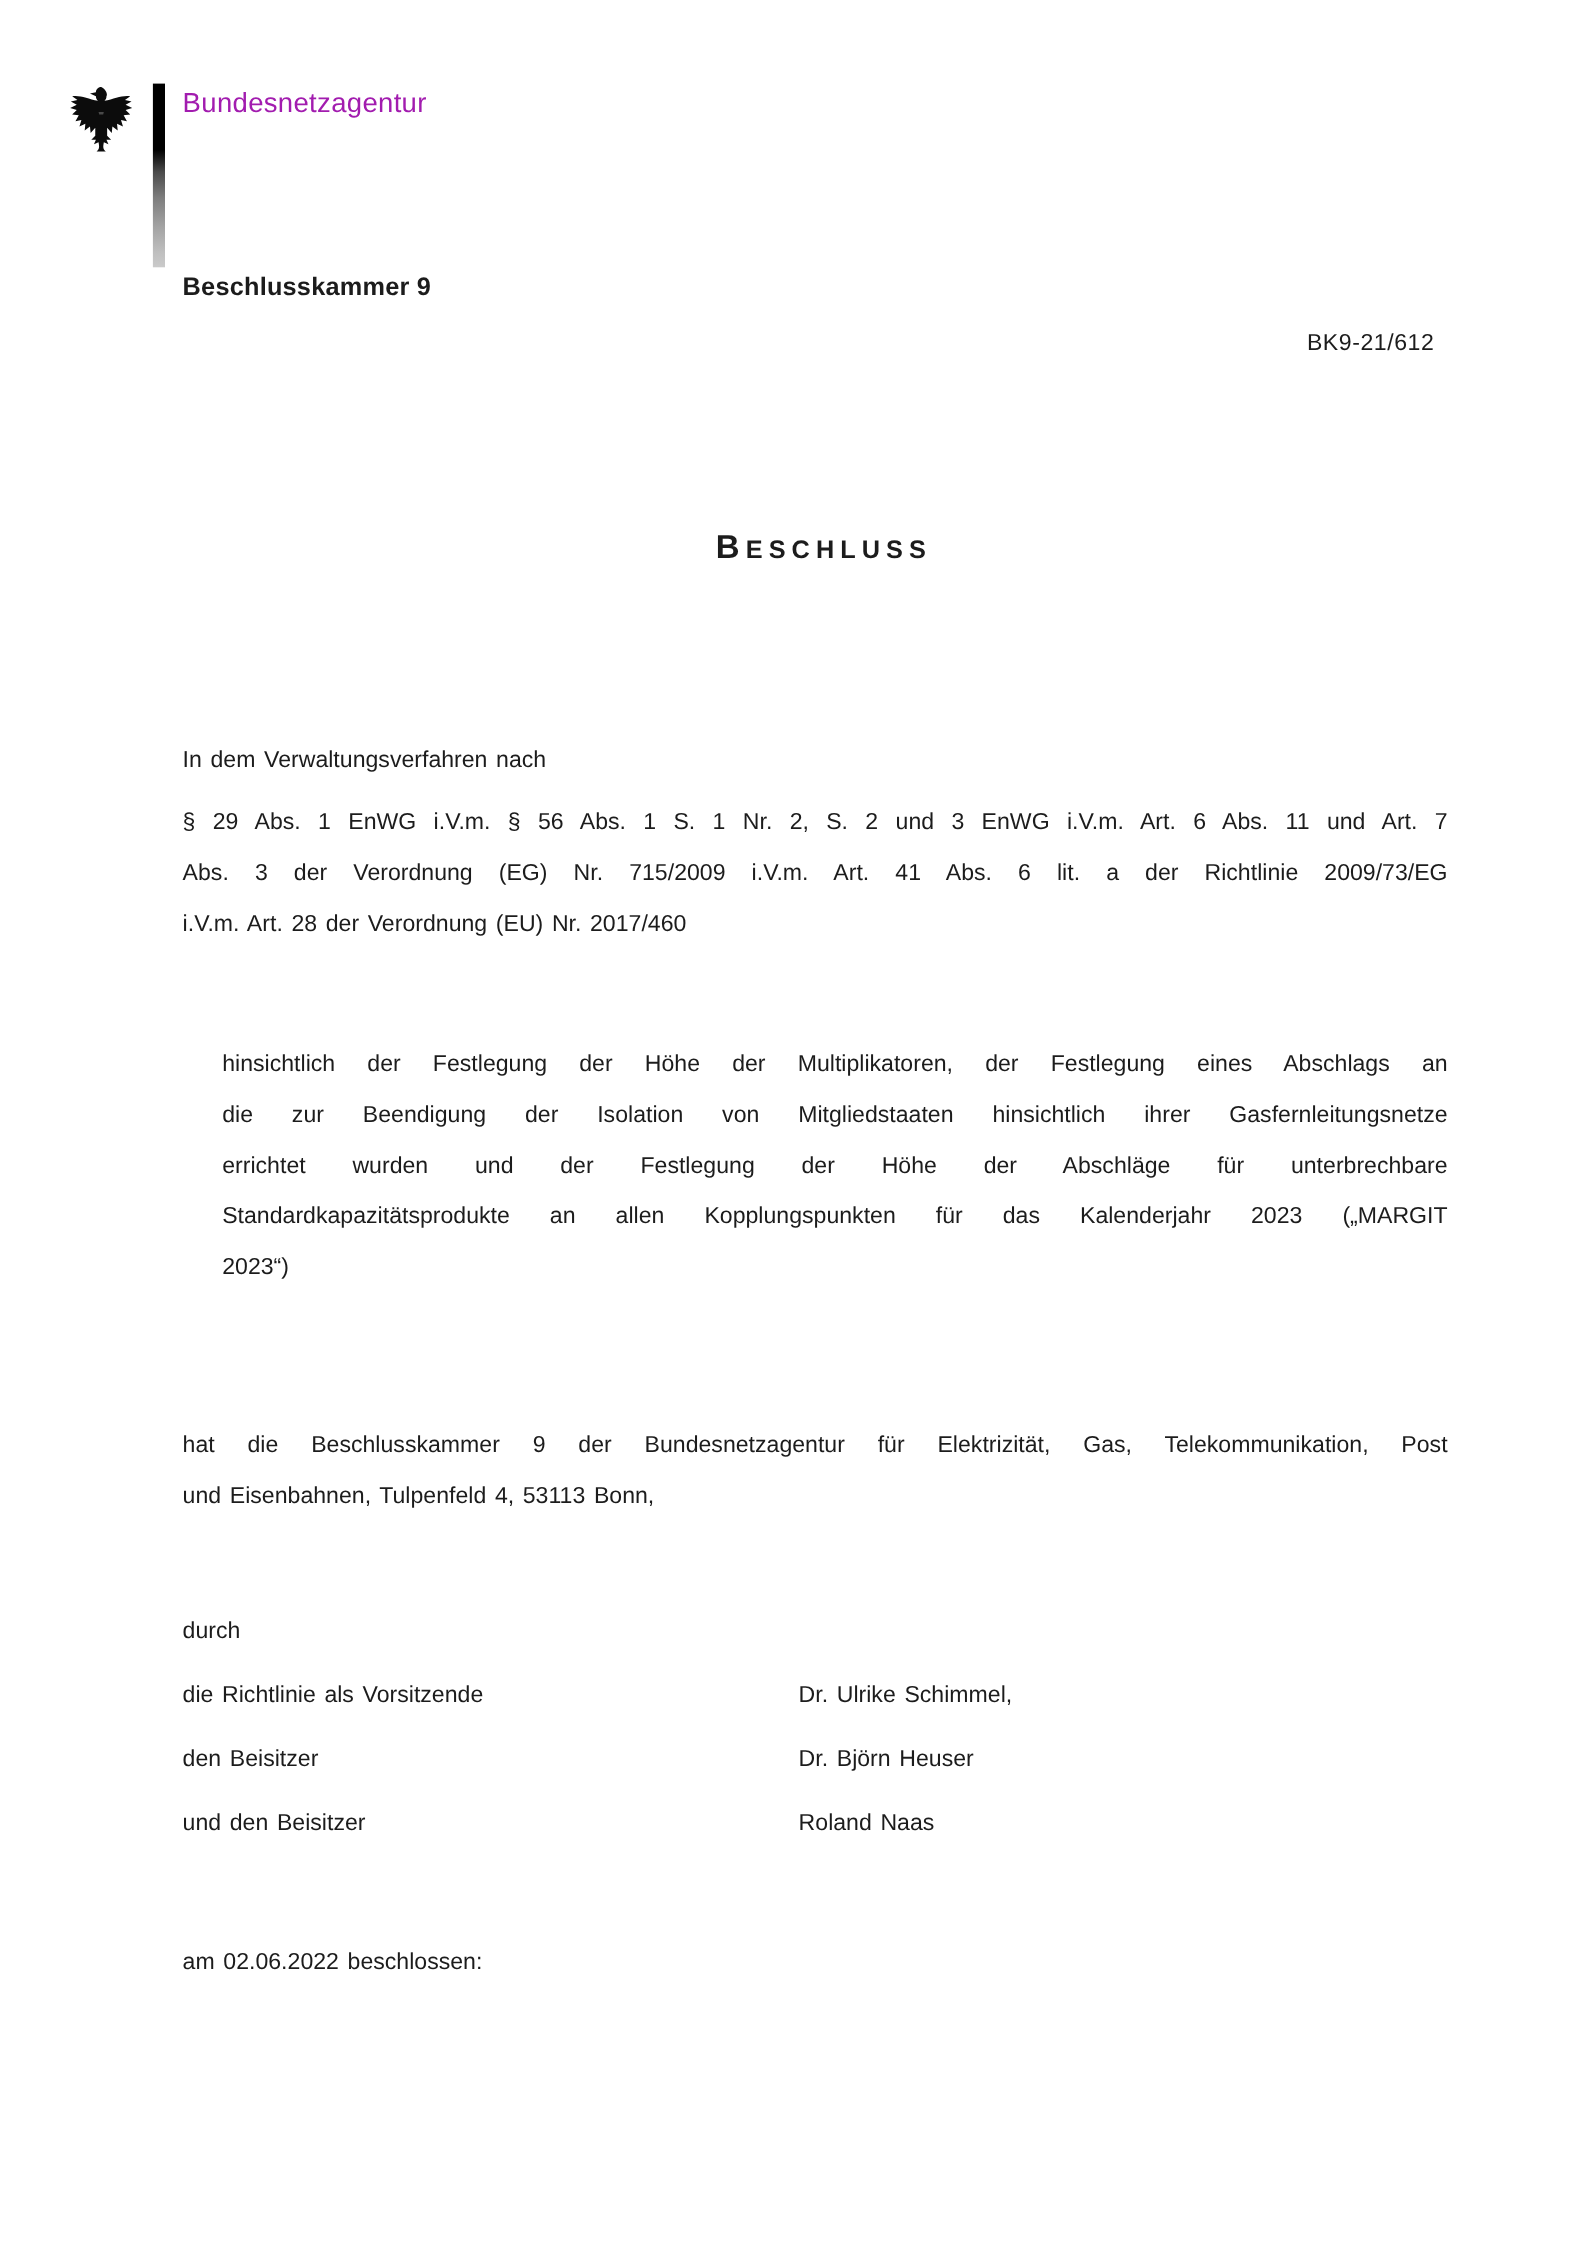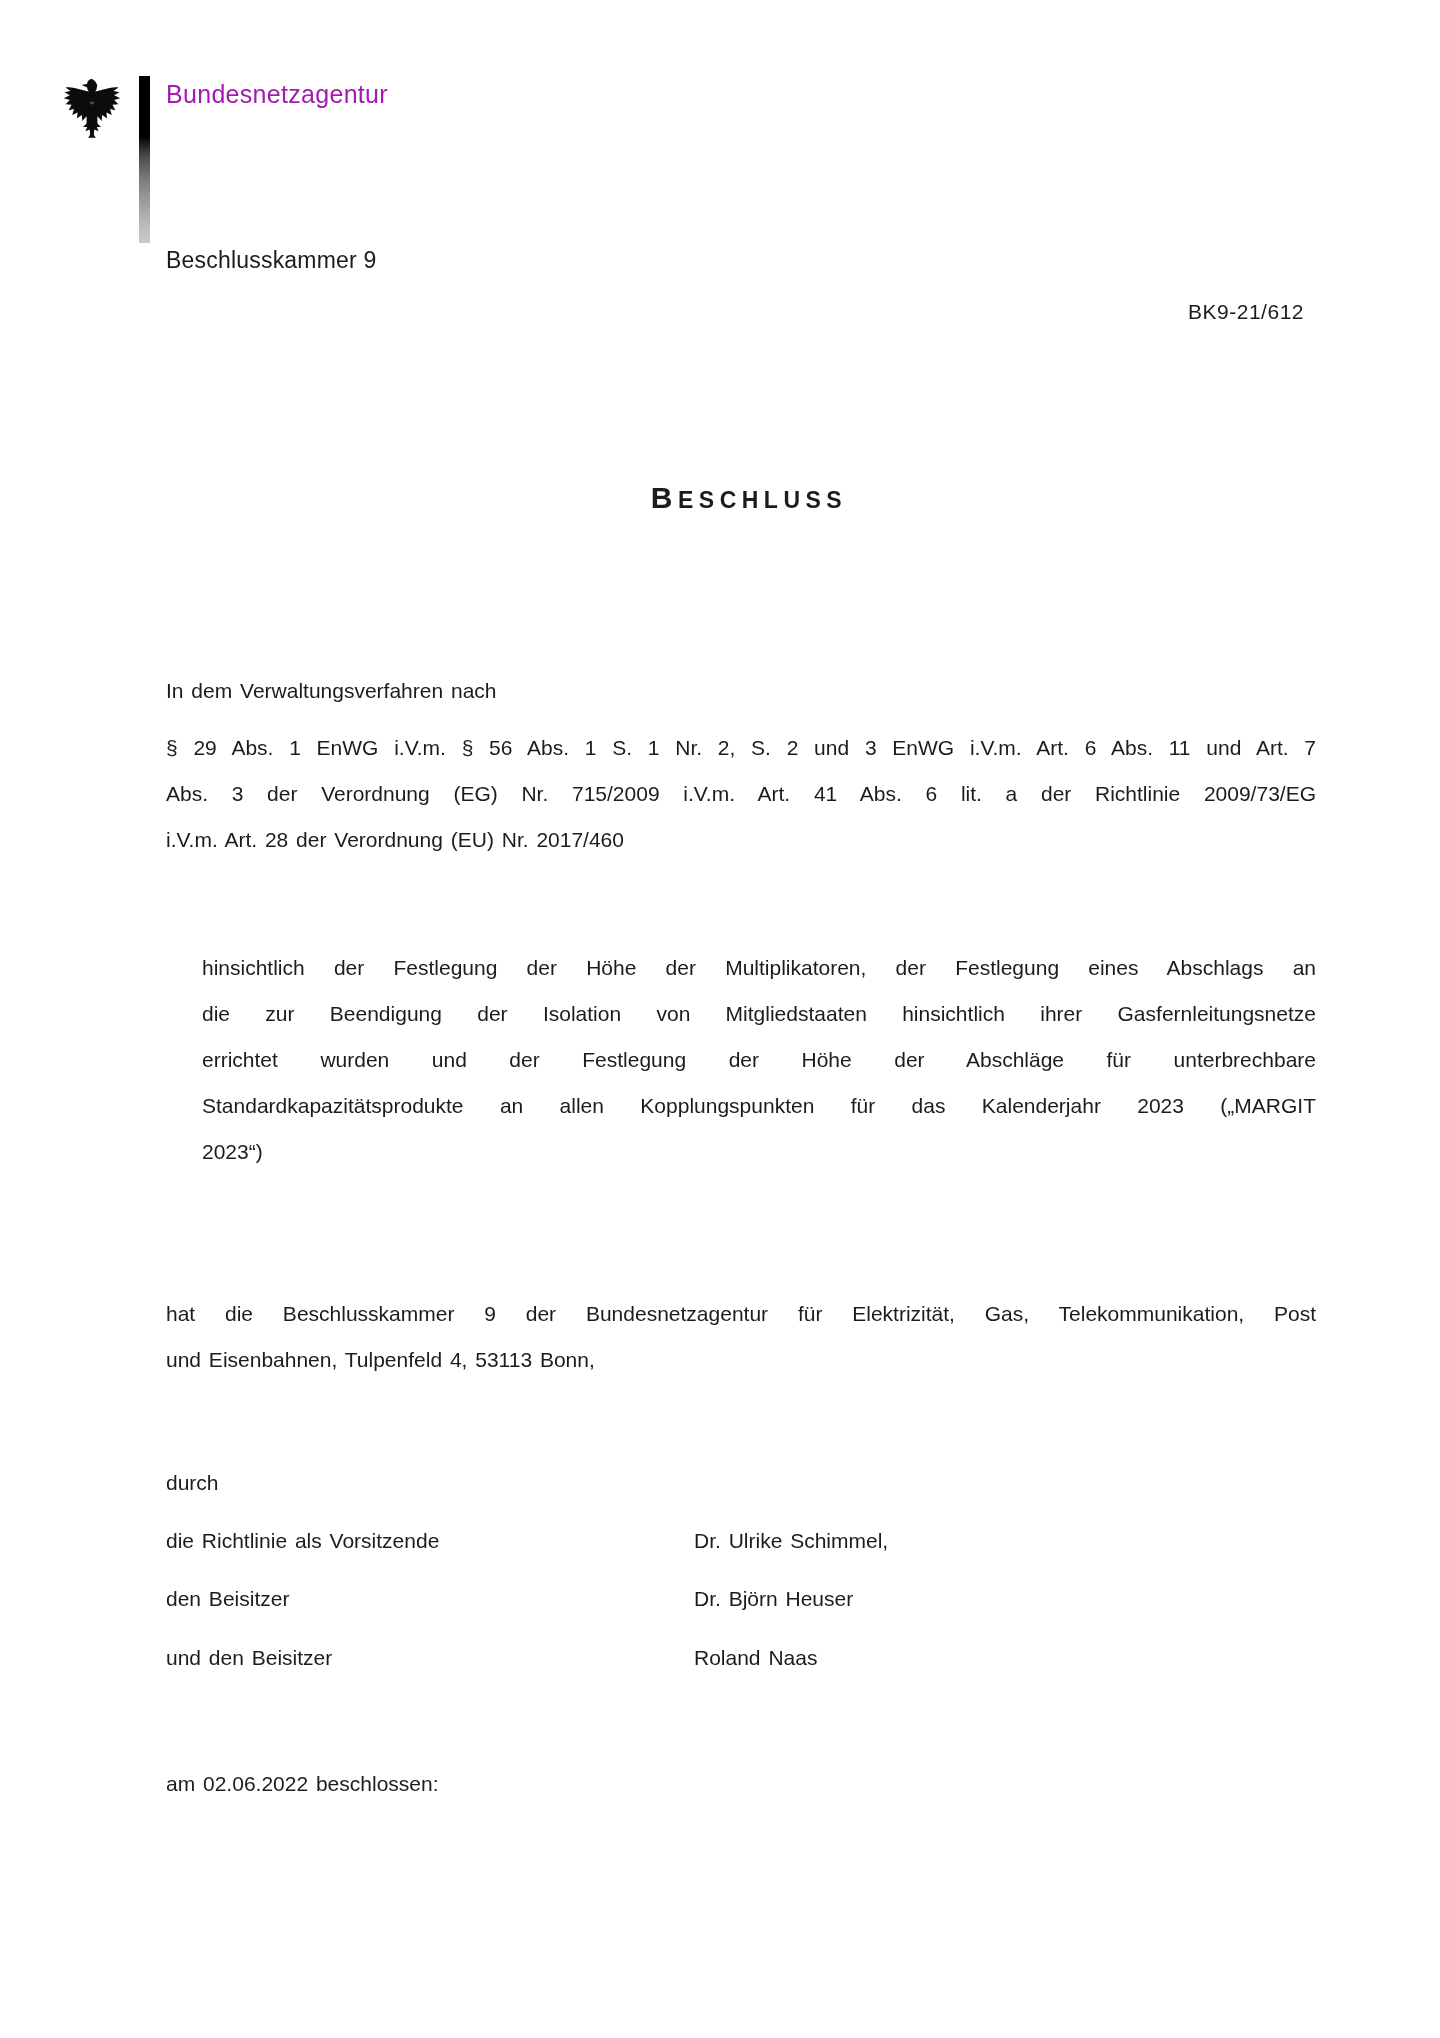--- a/index.html
+++ b/index.html
@@ -19,21 +19,21 @@
   .logo-bar{
     left:139px;top:76px;width:11px;height:167px;
     background:linear-gradient(180deg,#000 0%,#000 36%,#4a4a4a 48%,#7d7d7d 62%,#a3a3a3 78%,#bfbfbf 92%,#cacaca 100%);
   }
   .agency-name{
     left:166px;top:80px;
     font-size:25px;letter-spacing:0.3px;color:#a21caf;
   }
   .department{
     left:166px;top:247px;
-    font-size:23px;font-weight:normal;letter-spacing:0.2px;
+    font-size:23px;font-weight:bold;letter-spacing:0.2px;
   }
   .case-number{
     right:136px;top:300px;
     font-size:21px;letter-spacing:0.5px;text-align:right;
   }
 
   
   .title{
     left:174px;top:481px;width:1150px;
     text-align:center;font-weight:bold;
@@ -52,21 +52,21 @@
   .block .line.last{text-align-last:left;}
 
   .legal{left:166px;top:725px;width:1150px;}
   .subject{left:202px;top:945px;width:1114px;}
   .chamber{left:166px;top:1291px;width:1150px;}
 
   .durch{left:166px;top:1471px;}
 
   .member-row{left:166px;width:1150px;height:24px;}
   .member-row .role{position:absolute;left:0;top:0;}
-  .member-row .name{position:absolute;left:528px;top:0;}
+  .member-row .name{position:absolute;left:560px;top:0;}
   .row1{top:1529px;}
   .row2{top:1587px;}
   .row3{top:1646px;}
 
   .dateline{left:166px;top:1772px;}
 </style>
 </head>
 <body>
 
 <div class="abs eagle">

